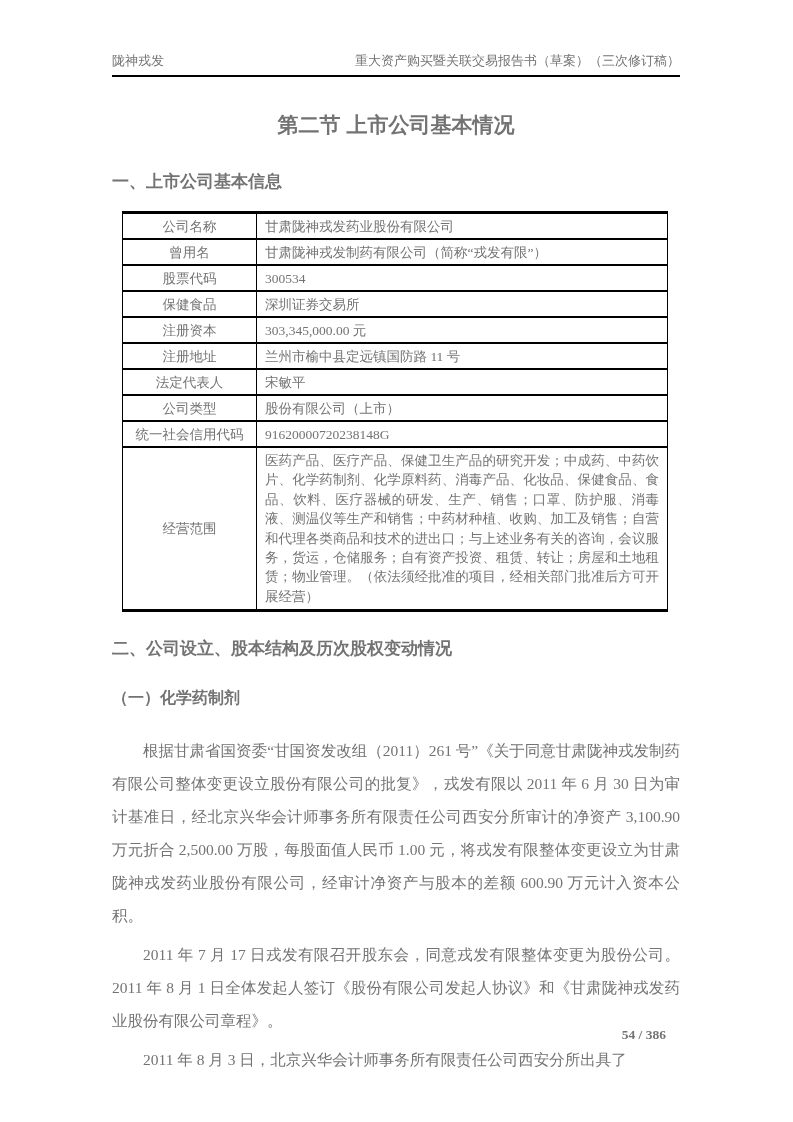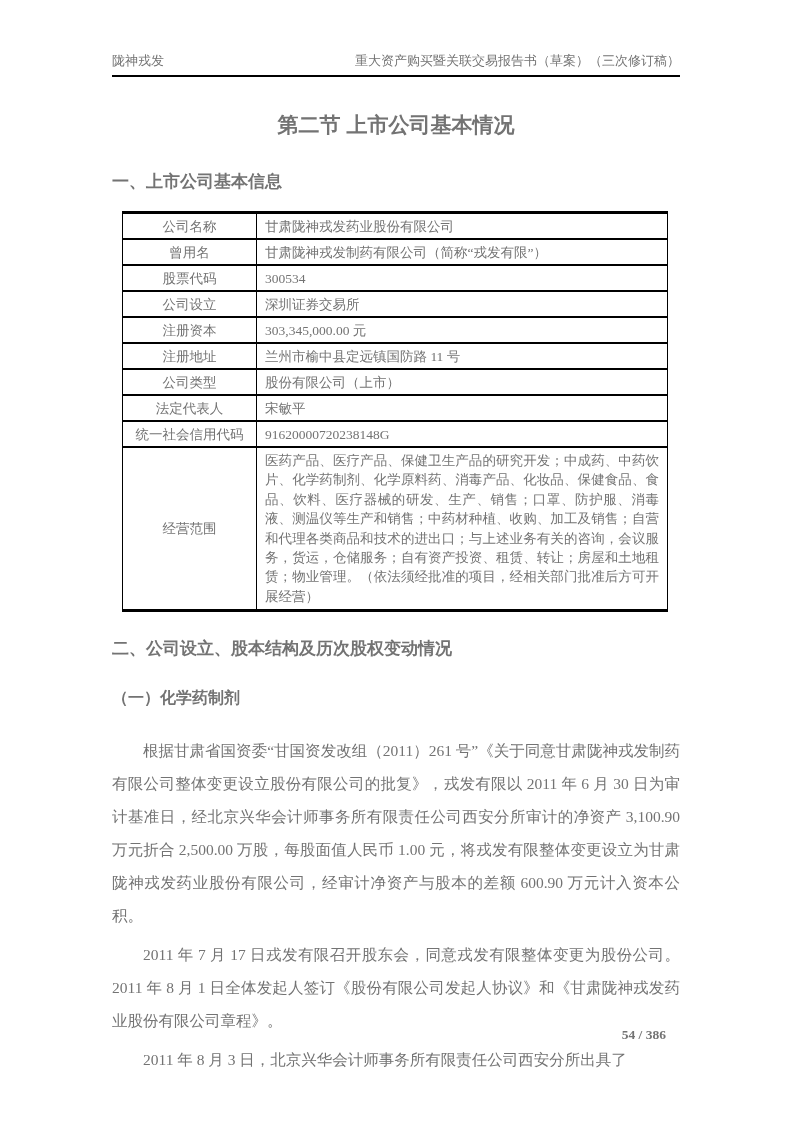--- a/index.html
+++ b/index.html
@@ -100,38 +100,38 @@
       </tr>
       <tr>
         <td class="lbl">曾用名</td>
         <td class="val">甘肃陇神戎发制药有限公司（简称“戎发有限”）</td>
       </tr>
       <tr>
         <td class="lbl">股票代码</td>
         <td class="val">300534</td>
       </tr>
       <tr>
-        <td class="lbl">公司设立</td>
+        <td class="lbl">保健食品</td>
         <td class="val">深圳证券交易所</td>
       </tr>
       <tr>
         <td class="lbl">注册资本</td>
         <td class="val">303,345,000.00 元</td>
       </tr>
       <tr>
         <td class="lbl">注册地址</td>
         <td class="val">兰州市榆中县定远镇国防路 11 号</td>
       </tr>
       <tr>
+        <td class="lbl">法定代表人</td>
+        <td class="val">宋敏平</td>
+      </tr>
+      <tr>
         <td class="lbl">公司类型</td>
         <td class="val">股份有限公司（上市）</td>
-      </tr>
-      <tr>
-        <td class="lbl">法定代表人</td>
-        <td class="val">宋敏平</td>
       </tr>
       <tr>
         <td class="lbl">统一社会信用代码</td>
         <td class="val">91620000720238148G</td>
       </tr>
       <tr class="biz">
         <td class="lbl">经营范围</td>
         <td class="val">医药产品、医疗产品、保健卫生产品的研究开发；中成药、中药饮片、化学药制剂、化学原料药、消毒产品、化妆品、保健食品、食品、饮料、医疗器械的研发、生产、销售；口罩、防护服、消毒液、测温仪等生产和销售；中药材种植、收购、加工及销售；自营和代理各类商品和技术的进出口；与上述业务有关的咨询，会议服务，货运，仓储服务；自有资产投资、租赁、转让；房屋和土地租赁；物业管理。（依法须经批准的项目，经相关部门批准后方可开展经营）</td>
       </tr>
     </tbody>

